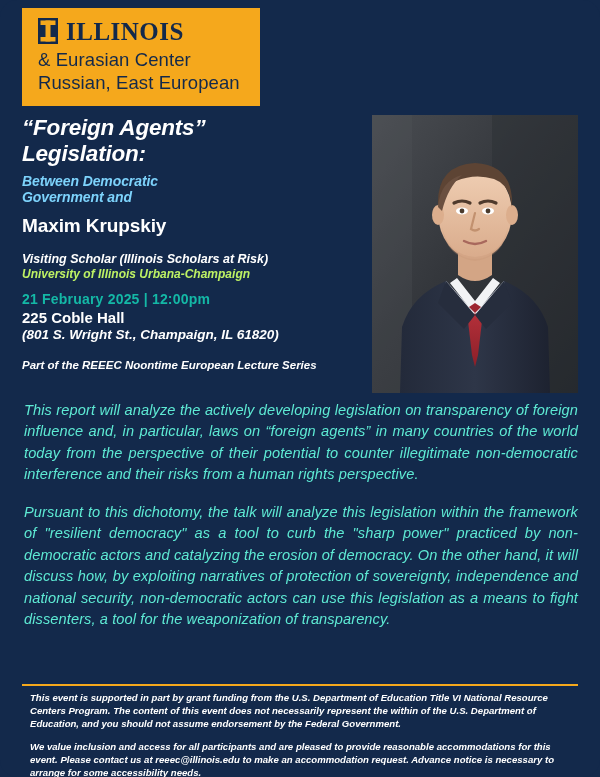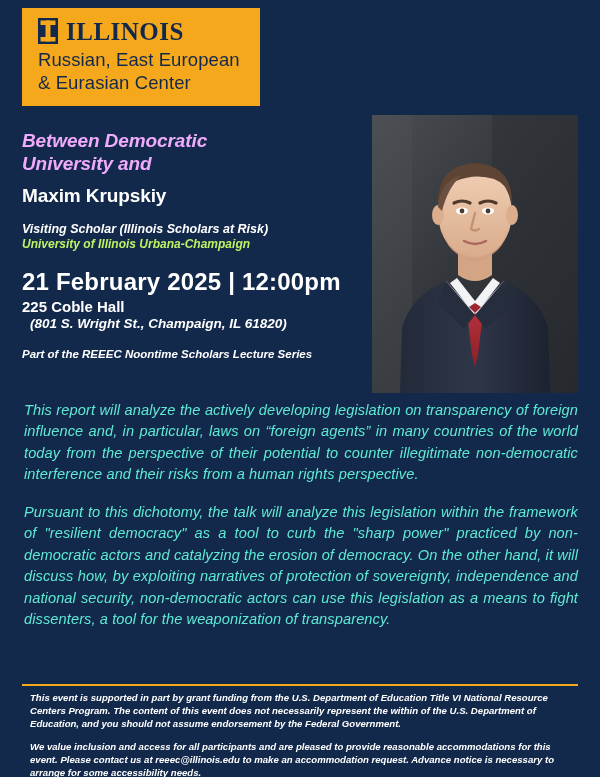--- a/index.html
+++ b/index.html
@@ -74,24 +74,24 @@
     font-weight: bold;
     font-size: 22.5px;
     color: #ffffff;
     line-height: 1.17;
     letter-spacing: -0.2px;
   }
   .title-sub {
     font-family: "Liberation Sans", sans-serif;
     font-style: italic;
     font-weight: bold;
-    font-size: 19px;
-    color: #f0abfc;
+    font-size: 14px;
+    color: #7dd3fc;
     line-height: 1.2;
-    margin-top: 15px;
+    margin-top: 5px;
     letter-spacing: -0.1px;
   }
   .speaker-name {
     font-family: "Liberation Sans", sans-serif;
     font-weight: bold;
     font-size: 19px;
     color: #ffffff;
     margin-top: 9px;
     letter-spacing: -0.1px;
   }
@@ -108,40 +108,39 @@
     font-family: "Liberation Sans", sans-serif;
     font-style: italic;
     font-weight: bold;
     font-size: 12px;
     color: #bef264;
     line-height: 1.3;
   }
   .event-datetime {
     font-family: "Liberation Sans", sans-serif;
     font-weight: bold;
-    font-size: 24px;
-    color: #ffffff;
-    margin-top: 16px;
+    font-size: 14px;
+    color: #14b8a6;
+    margin-top: 8px;
     letter-spacing: 0.2px;
   }
   .event-venue {
     font-family: "Liberation Sans", sans-serif;
     font-weight: bold;
     font-size: 15px;
     color: #ffffff;
     margin-top: 2px;
   }
   .event-address {
     font-family: "Liberation Sans", sans-serif;
     font-style: italic;
     font-weight: bold;
     font-size: 13.5px;
     color: #ffffff;
     margin-top: 1px;
-    margin-left: 8px;
   }
   .series-line {
     font-family: "Liberation Sans", sans-serif;
     font-style: italic;
     font-weight: bold;
     font-size: 11.5px;
     color: #ffffff;
     margin-top: 17px;
   }
 
@@ -211,37 +210,41 @@
         <svg width="20" height="26" viewBox="0 0 20 26" xmlns="http://www.w3.org/2000/svg">
           <rect x="0" y="0" width="20" height="26" fill="#13294b"></rect>
           <rect x="2.5" y="2.5" width="15" height="4.5" fill="#f5a81c"></rect>
           <rect x="7.5" y="2.5" width="5" height="21" fill="#f5a81c"></rect>
           <rect x="2.5" y="19" width="15" height="4.5" fill="#f5a81c"></rect>
         </svg>
       </span>
       <span class="illinois-word">ILLINOIS</span>
     </div>
     <div class="center-name">
+      <div>&amp; Eurasian Center</div>
       <div>Russian, East European</div>
-      <div>&amp; Eurasian Center</div>
     </div>
   </div>
 
   <div class="title-wrap">
+    <div class="title-main">
+      <div>“Foreign Agents”</div>
+      <div>Legislation:</div>
+    </div>
     <div class="title-sub">
       <div>Between Democratic</div>
-      <div>University and</div>
+      <div>Government and</div>
     </div>
     <div class="speaker-name">Maxim Krupskiy</div>
     <div class="speaker-role">Visiting Scholar (Illinois Scholars at Risk)</div>
     <div class="speaker-affil">University of Illinois Urbana-Champaign</div>
     <div class="event-datetime">21 February 2025 | 12:00pm</div>
     <div class="event-venue">225 Coble Hall</div>
     <div class="event-address">(801 S. Wright St., Champaign, IL 61820)</div>
-    <div class="series-line">Part of the REEEC Noontime Scholars Lecture Series</div>
+    <div class="series-line">Part of the REEEC Noontime European Lecture Series</div>
   </div>
 
   <div class="portrait">
     <svg width="206" height="278" viewBox="0 0 206 278" xmlns="http://www.w3.org/2000/svg">
       <defs>
         <linearGradient id="bgwall" x1="0" y1="0" x2="1" y2="1">
           <stop offset="0%" stop-color="#4a4d52"></stop>
           <stop offset="45%" stop-color="#34373c"></stop>
           <stop offset="100%" stop-color="#23262b"></stop>
         </linearGradient>

